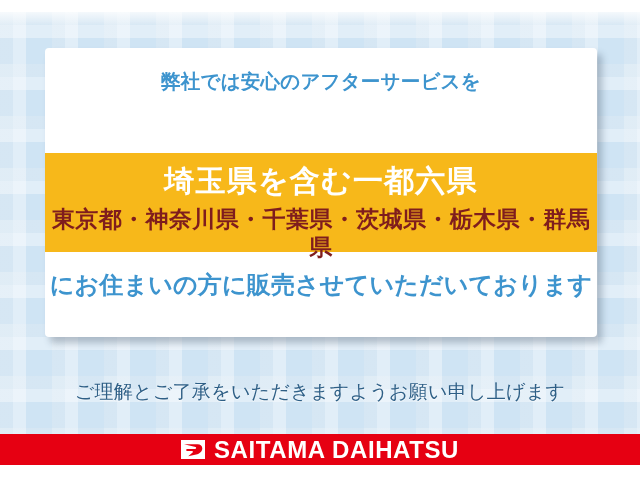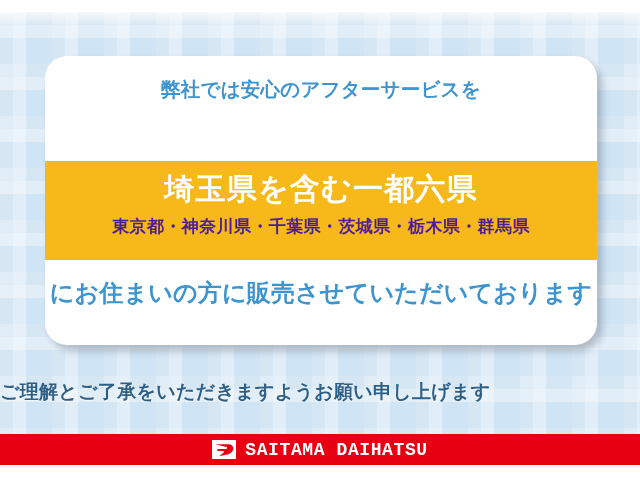--- a/index.html
+++ b/index.html
@@ -74,25 +74,25 @@
     top: 0;
     width: 640px;
     height: 12px;
     background: #ffffff;
   }
 
   
   .notice-card {
     position: absolute;
     left: 45px;
-    top: 56px;
+    top: 48px;
     width: 552px;
     height: 289px;
     background: #ffffff;
-    border-radius: 22px;
+    border-radius: 4px;
     box-shadow: 5px 6px 7px rgba(60, 80, 100, 0.33);
     overflow: hidden;
   }
 
   .card-top-text {
     position: absolute;
     left: 0;
     top: 18px;
     width: 552px;
     text-align: center;
@@ -123,22 +123,22 @@
     font-weight: 700;
     letter-spacing: 1.2px;
     line-height: 40px;
   }
   .band-subline {
     position: absolute;
     left: 0;
     top: 52px;
     width: 552px;
     text-align: center;
-    color: #4c1d95;
-    font-size: 17px;
+    color: #7f1d1d;
+    font-size: 23px;
     font-weight: 700;
     letter-spacing: 0.4px;
     line-height: 28px;
   }
 
   .card-bottom-text {
     position: absolute;
     left: 0;
     top: 222px;
     width: 552px;
@@ -149,23 +149,24 @@
     letter-spacing: 0.2px;
     line-height: 30px;
   }
 
   
   .closing-text {
     position: absolute;
     left: 0;
     top: 378px;
     width: 640px;
+    text-align: center;
     color: #2e5f86;
     font-size: 19px;
-    font-weight: 700;
+    font-weight: 400;
     letter-spacing: 0.3px;
     line-height: 28px;
     text-shadow: 0 1px 0 rgba(255,255,255,0.55);
   }
 
   
   .footer-bar {
     position: absolute;
     left: 0;
     top: 434px;
@@ -186,25 +187,25 @@
     height: 19px;
     background: #ffffff;
     display: flex;
     align-items: center;
     justify-content: center;
     flex: none;
   }
   .logo-mark svg { display: block; }
   .brand-text {
     color: #ffffff;
-    font-size: 18px;
+    font-size: 24px;
     font-weight: 700;
     letter-spacing: 0.6px;
     white-space: nowrap;
-    font-family: Liberation Mono, monospace;
+    font-family: Liberation Sans, sans-serif;
   }
   .footer-white {
     position: absolute;
     left: 0;
     top: 465px;
     width: 640px;
     height: 15px;
     background: #ffffff;
   }
 </style>

